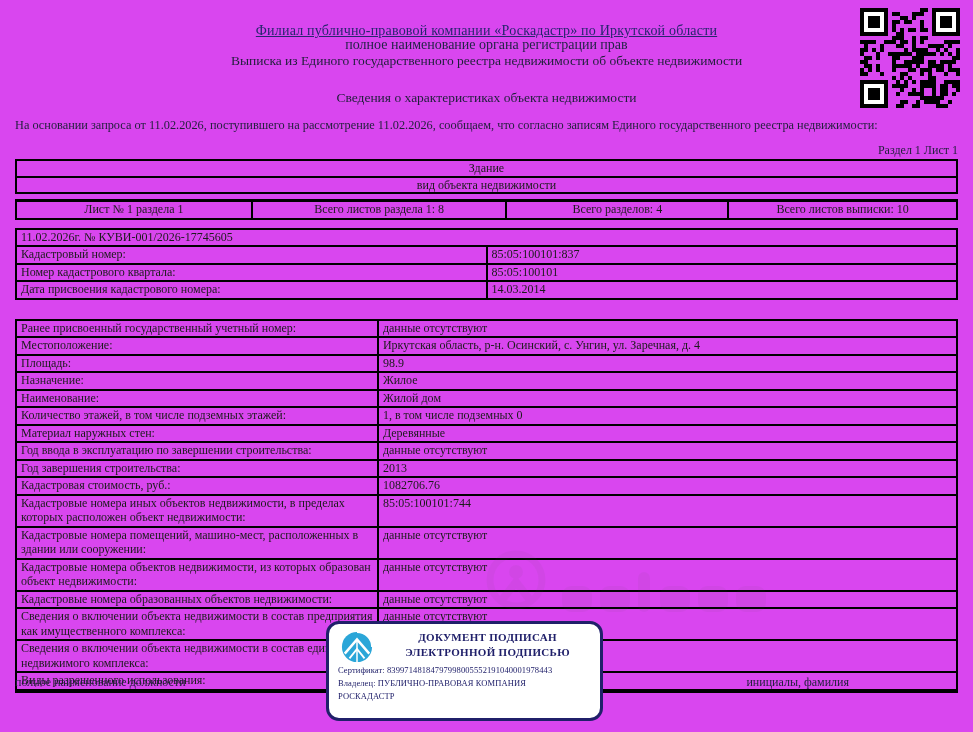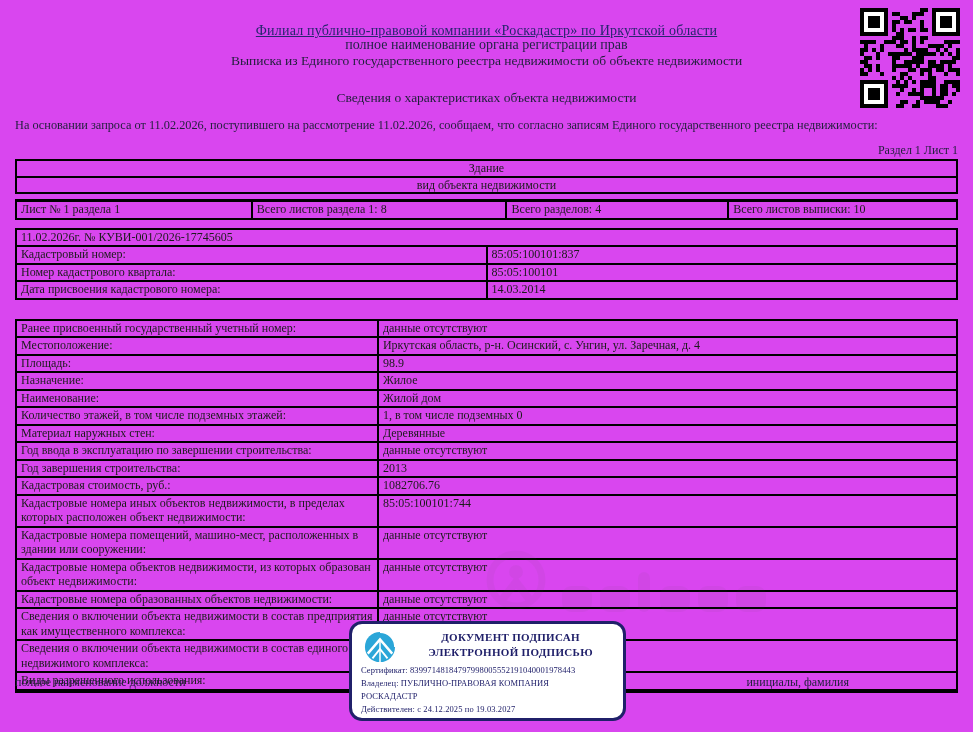--- a/index.html
+++ b/index.html
@@ -29,21 +29,21 @@
   table.t td{
     border:2px solid #000;
     font-size:12px;line-height:14.5px;
     padding:0 4px 1px 4px;
     vertical-align:top;
     overflow:hidden;
   }
   table.kind{margin-top:2px;}
   table.kind td{text-align:center;padding:0 4px;}
   table.sheets{margin-top:5px;border-top:3px solid #000;}
-  table.sheets td{text-align:left;}
+  table.sheets td{text-align:center;}
   table.idt{margin-top:8px;}
   table.main{margin-top:19px;}
   td.lbl{width:37.4%;}
 
   
   .qr{position:absolute;top:8px;right:13px;width:100px;height:100px;}
   .qr svg{display:block;}
 
   
   .watermark{
@@ -55,21 +55,21 @@
   .signrow{
     position:absolute;top:671px;left:15px;right:15px;height:18px;
     border-top:2px solid #000;border-bottom:2px solid #000;
     display:flex;align-items:center;font-size:12px;color:#1f1f3a;
   }
   .sign-left{width:45%;}
   .sign-right{width:34%;margin-left:auto;text-align:center;}
 
   
   .stamp{
-    position:absolute;left:349px;top:621px;width:277px;height:100px;
+    position:absolute;left:326px;top:621px;width:277px;height:100px;
     background:#ffffff;border:3px solid #20206a;border-radius:13px;
     box-sizing:border-box;z-index:5;padding:6px 9px 4px 9px;
     color:#20206a;
   }
   .stamp-logo{position:absolute;left:12px;top:7px;width:32px;height:32px;}
   .stamp-titles{margin-left:46px;text-align:center;}
   .stamp-title{font-size:11px;font-weight:bold;line-height:15px;letter-spacing:.3px;}
   .stamp-meta{font-size:8.5px;line-height:13px;margin-top:4px;letter-spacing:.1px;}
   .stamp-meta div{white-space:normal;}
   .stamp-owner{width:200px;}
@@ -457,17 +457,16 @@
         <line x1="17" y1="9" x2="17" y2="33" stroke="#ffffff" stroke-width="1.6"></line>
       </svg>
     </div>
     <div class="stamp-titles">
       <div class="stamp-title">ДОКУМЕНТ ПОДПИСАН</div>
       <div class="stamp-title">ЭЛЕКТРОННОЙ ПОДПИСЬЮ</div>
     </div>
     <div class="stamp-meta">
       <div>Сертификат: 83997148184797998005552191040001978443</div>
       <div class="stamp-owner">Владелец: ПУБЛИЧНО-ПРАВОВАЯ КОМПАНИЯ РОСКАДАСТР</div>
-      <div>Действителен: с 24.12.2025 по 19.03.2027</div>
     </div>
   </div>
 
 </div>
 
 </body></html>

